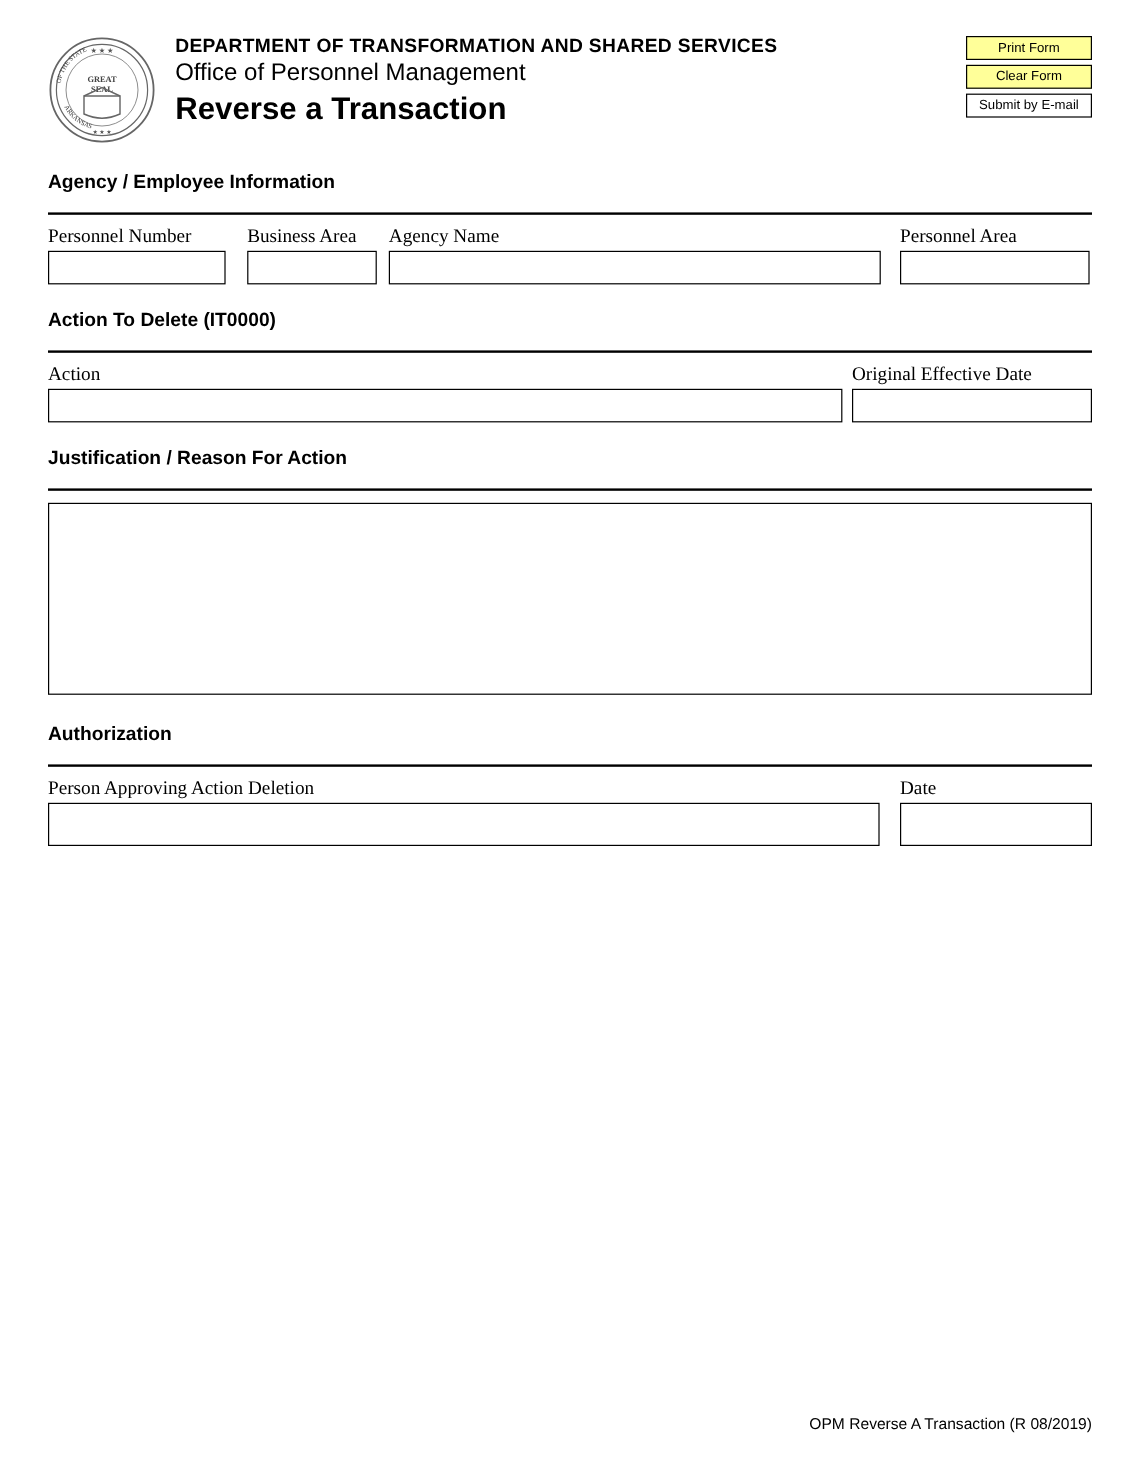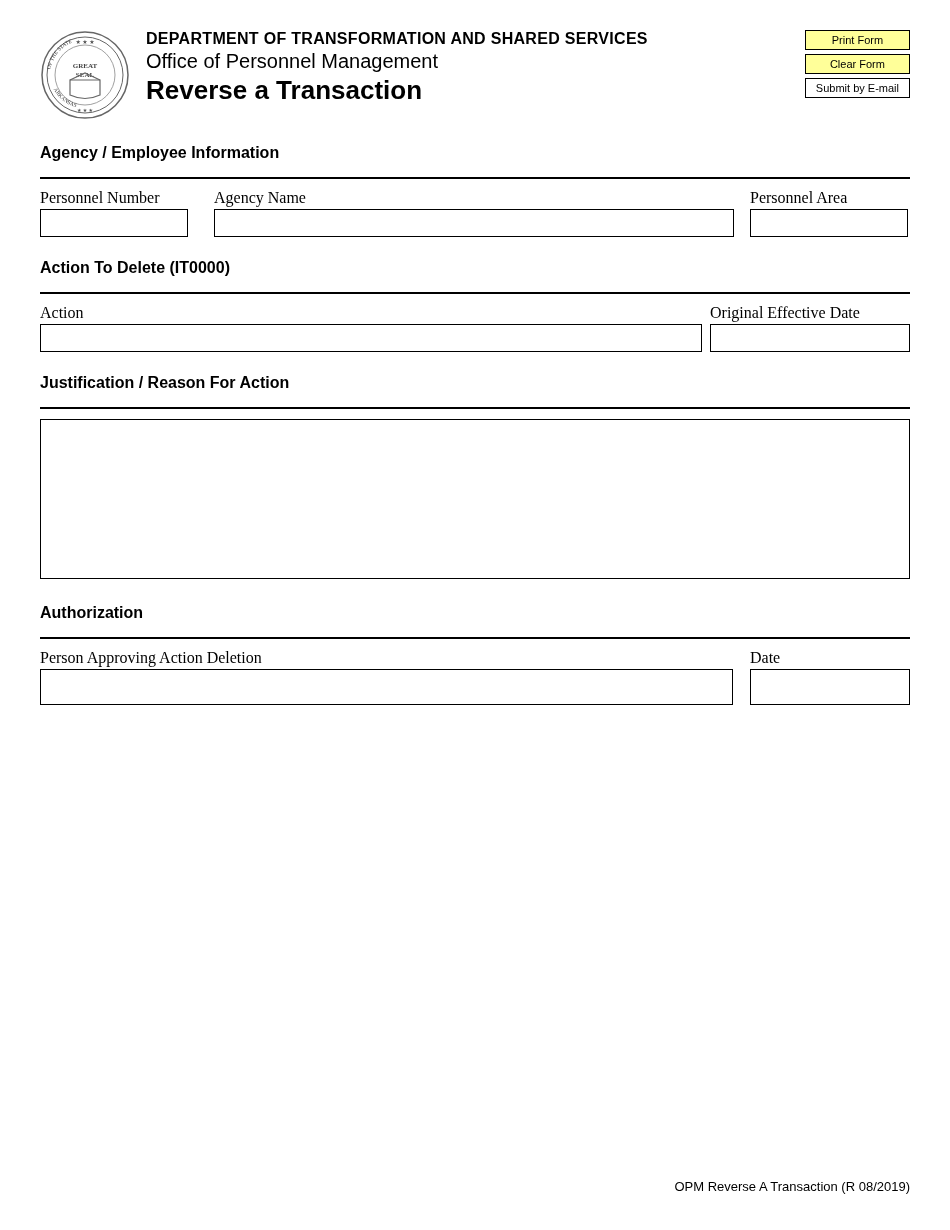--- a/index.html
+++ b/index.html
@@ -110,21 +110,21 @@
     }
     .agency-field-personnel-num {
       width: 150px;
     }
     .agency-field-business {
       width: 110px;
       margin-left: 8px;
     }
     .agency-field-agency-name {
       flex: 1;
-      margin-left: 16px;
+      margin-left: 0;
     }
     .agency-field-personnel-area {
       width: 160px;
       margin-left: 8px;
     }
 
     
     .action-row {
       display: flex;
       gap: 8px;
@@ -197,20 +197,24 @@
   </div>
 </div>
 
 <div class="section">
   <div class="section-title">Agency / Employee Information</div>
   <div class="form-row">
     <div class="form-field agency-field-personnel-num">
       <label class="field-label">Personnel Number</label>
       <input class="field-input" type="text" style="width: 148px;">
     </div>
+    <div class="form-field agency-field-business">
+      <label class="field-label">Business Area</label>
+      <input class="field-input" type="text" style="width: 108px;">
+    </div>
     <div class="form-field agency-field-agency-name">
       <label class="field-label">Agency Name</label>
       <input class="field-input" type="text" style="width: 100%;">
     </div>
     <div class="form-field agency-field-personnel-area">
       <label class="field-label">Personnel Area</label>
       <input class="field-input" type="text" style="width: 158px;">
     </div>
   </div>
 </div>

